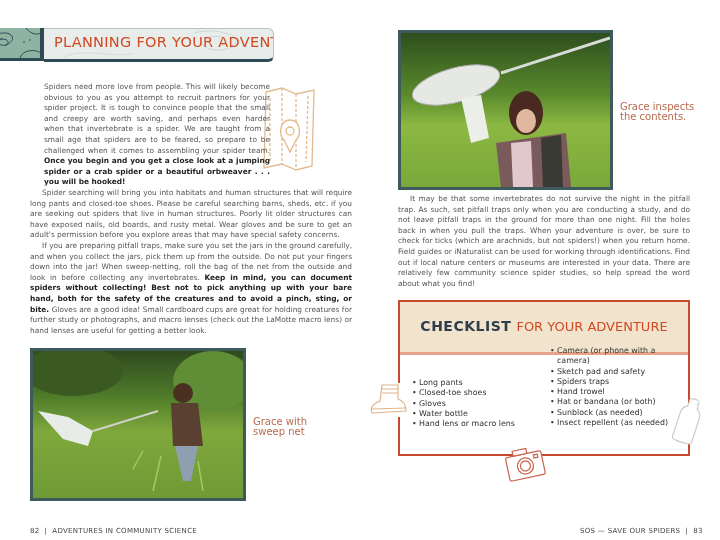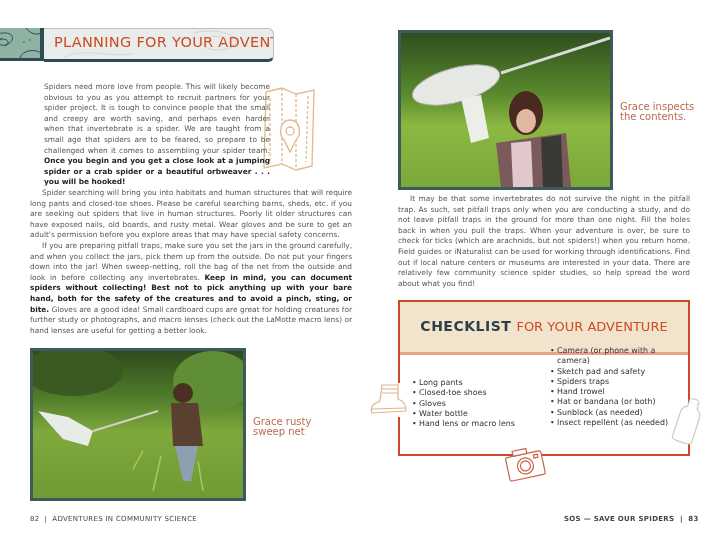--- a/index.html
+++ b/index.html
@@ -13,21 +13,21 @@
   .banner-main { left: 44px; top: 0; width: 229px; height: 30px; background: #e8ecea; border: 1px solid #b8c2c0; border-left: none; border-bottom: 3px solid #2e4a55; border-radius: 0 6px 6px 0; overflow: hidden; }
   .banner-title { left: 10px; top: 5px; color: #d04a22; font-family: "DejaVu Sans", sans-serif; font-size: 14.5px; letter-spacing: 0.3px; white-space: nowrap; font-weight: normal; }
 
   .body-text { font-size: 7.4px; line-height: 10.6px; color: #555; text-align: justify; }
   .body-text p { margin: 0; }
   .body-text .indent { text-indent: 12px; }
   .body-text b { color: #222; font-weight: bold; }
 
   .photo { border: 3px solid #3d5a5c; box-sizing: border-box; overflow: hidden; }
   .caption { color: #b86a4e; font-size: 10px; line-height: 10px; }
-  .folio { font-size: 7px; color: #444; letter-spacing: 0.3px; white-space: nowrap; }
+  .folio { font-size: 7px; color: #444; letter-spacing: 0.3px; white-space: nowrap; margin-top: 12px; }
 
   
   .checklist { left: 398px; top: 300px; width: 292px; height: 156px; border: 2px solid #c94a2a; box-sizing: border-box; background: #fff; }
   .checklist-head { left: 0; top: 0; width: 288px; height: 50px; background: #f1e3cc; border-bottom: 3px solid #e9a38a; }
   .checklist-title { left: 0; top: 14px; width: 288px; text-align: center; white-space: nowrap; }
   .ct-strong { color: #2e3e4a; font-weight: bold; font-size: 14px; letter-spacing: 0.5px; }
   .ct-rest { color: #d04a22; font-size: 13px; }
   .ck-list { list-style: none; margin: 0; padding: 0; font-size: 7.9px; line-height: 10.3px; color: #333; }
   .ck-list li { position: relative; padding-left: 7px; }
   .ck-list li::before { content: "•"; position: absolute; left: 0; top: 0; }
@@ -90,21 +90,21 @@
     <ellipse cx="40" cy="20" rx="50" ry="25" fill="#3a5a22"></ellipse>
     <ellipse cx="180" cy="30" rx="40" ry="30" fill="#5f8e36"></ellipse>
     <path d="M5 60 L35 66 L60 80 L55 95 L30 88 Z" fill="#e8ece8"></path>
     <line x1="60" y1="80" x2="125" y2="60" stroke="#d0d0c8" stroke-width="2"></line>
     <circle cx="150" cy="42" r="10" fill="#4a3020"></circle>
     <path d="M138 52 L165 52 L170 95 L140 95 Z" fill="#5a4030"></path>
     <path d="M142 95 L150 130 L158 130 L165 95 Z" fill="#8ea0b0"></path>
     <path d="M100 118 L110 100 M120 140 L128 105 M170 140 L165 110" stroke="#a8c860" stroke-width="1.5"></path>
   </svg>
 </div>
-<div class="abs caption" style="left:253px;top:417px;width:60px;">Grace rusty sweep net</div>
+<div class="abs caption" style="left:253px;top:417px;width:60px;">Grace with sweep net</div>
 
 <div class="abs folio" style="left:30px;top:515px;">
   <span>82</span>
   &nbsp;<span>|</span>&nbsp;
   <span>ADVENTURES IN COMMUNITY SCIENCE</span>
 </div>
 
 <div class="abs photo" style="left:398px;top:30px;width:215px;height:160px;">
   <svg width="209" height="154" viewBox="0 0 209 154" preserveAspectRatio="none">
     <defs>
@@ -177,17 +177,17 @@
 </div>
 <div class="abs" style="left:670px;top:395px;width:36px;height:52px;">
   <svg width="36" height="52" viewBox="0 0 36 52" fill="none" stroke="#c8ccca" stroke-width="1.2">
     <g transform="rotate(18 18 26)">
       <ellipse cx="18" cy="6" rx="5" ry="3"></ellipse>
       <path d="M13 8 L13 12 C8 14, 8 18, 8 22 L8 46 C8 49, 28 49, 28 46 L28 22 C28 18, 28 14, 23 12 L23 8" fill="#fff"></path>
     </g>
   </svg>
 </div>
 
-<div class="abs folio" style="left:564px;top:515px;font-weight:bold;">
+<div class="abs folio" style="left:580px;top:515px;">
   <span>SOS — SAVE OUR SPIDERS</span>
   &nbsp;<span>|</span>&nbsp;
   <span>83</span>
 </div>
 
 </body></html>

